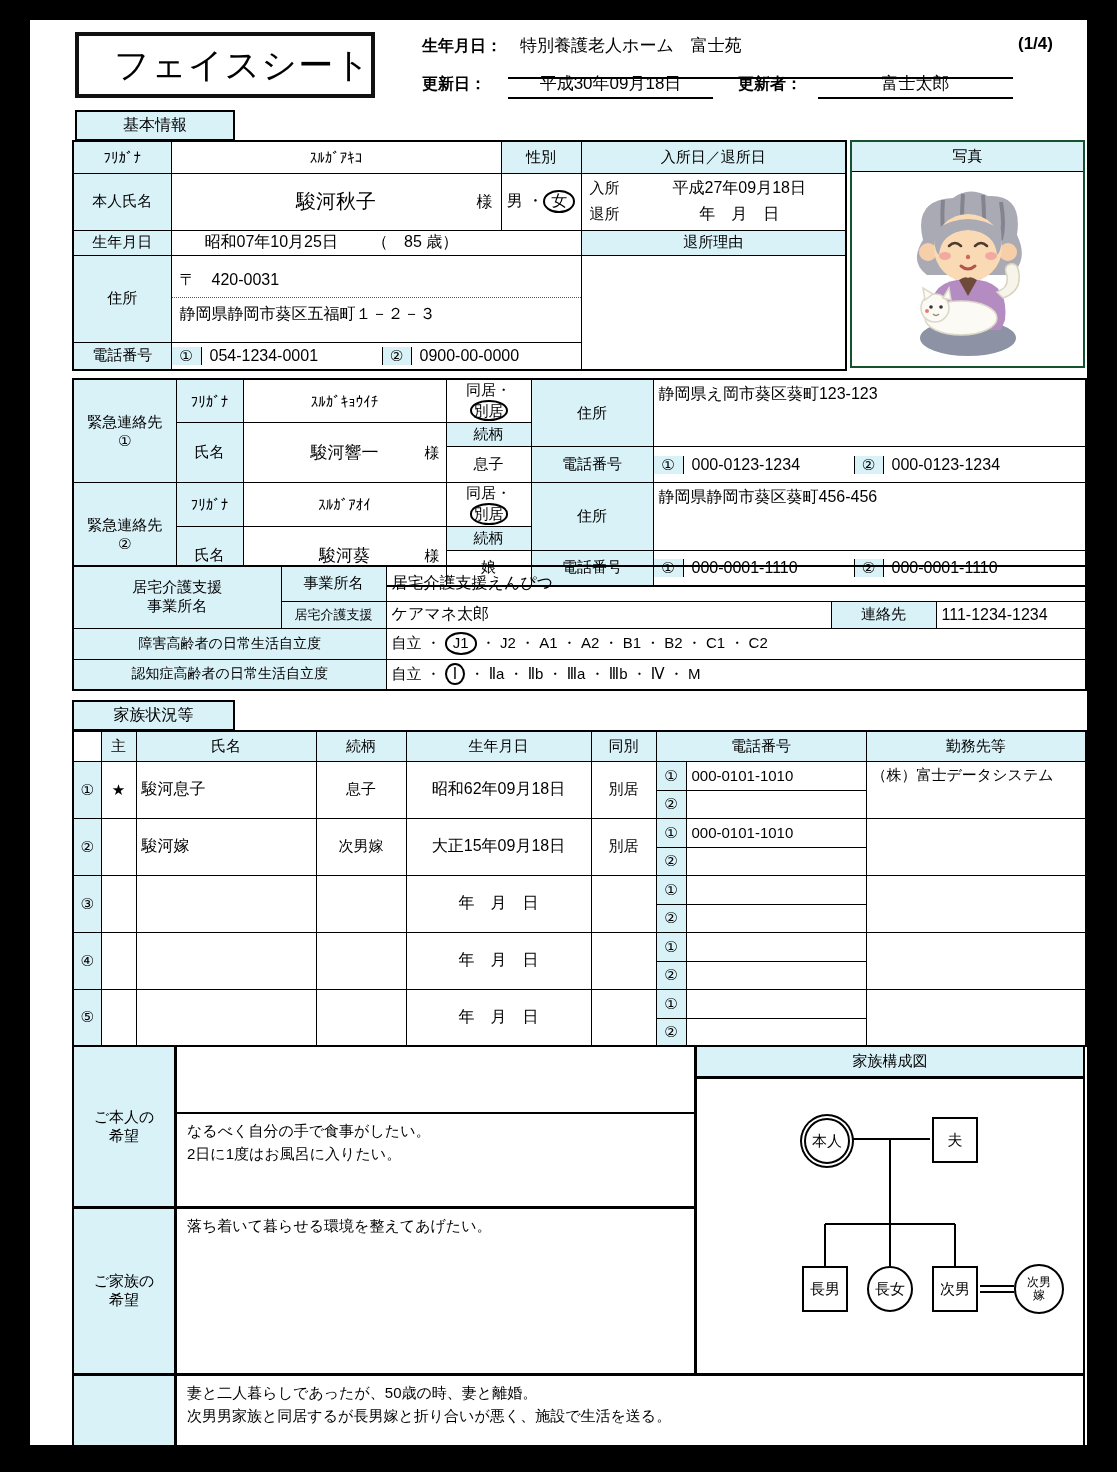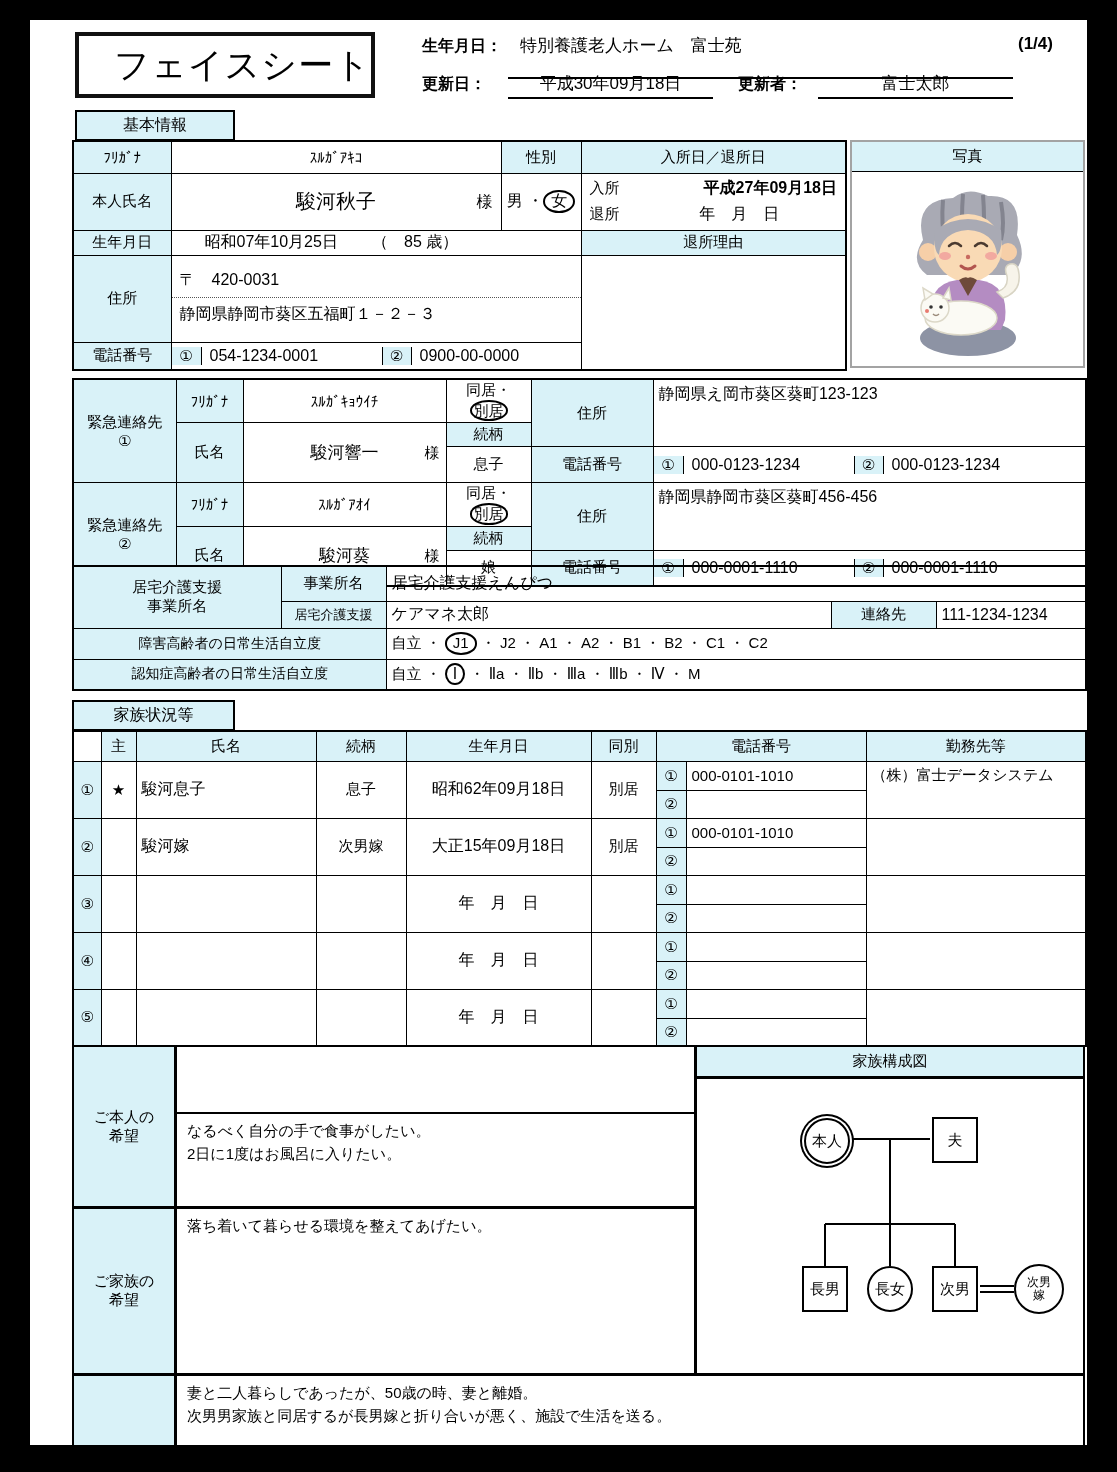--- a/index.html
+++ b/index.html
@@ -66,21 +66,21 @@
         <div class="center" style="font-size:20px;">駿河秋子</div>
         <span style="position:absolute;right:8px;top:50%;transform:translateY(-50%);font-size:16px;">様</span>
       </td>
       <td class="center" style="font-size:16px;">
         <span>男</span>
         <span>・</span><span class="circ">女</span>
       </td>
       <td style="padding:2px 8px;">
         <div style="display:flex;align-items:center;height:26px;">
           <span style="width:52px;">入所</span>
-          <span style="flex:1;text-align:right;font-size:16px;font-weight:bold;">平成27年09月18日</span>
+          <span style="flex:1;text-align:center;font-size:16px;">平成27年09月18日</span>
         </div>
         <div style="display:flex;align-items:center;height:26px;">
           <span style="width:52px;">退所</span>
           <span style="flex:1;text-align:center;font-size:16px;">年　月　日</span>
         </div>
       </td>
     </tr>
     <tr style="height:25px;">
       <td class="hdr">生年月日</td>
       <td colspan="2">
@@ -104,21 +104,21 @@
           <div class="bluebox" style="border-left:none;">①</div>
           <div class="val" style="flex:0 0 180px;">054-1234-0001</div>
           <div class="bluebox">②</div>
           <div class="val">0900-00-0000</div>
         </div>
       </td>
     </tr>
   </tbody>
     </table>
 
-  <div class="abs" style="left:820px;top:120px;width:235px;height:228px;border:2px solid #a3a3a3;">
+  <div class="abs" style="left:820px;top:120px;width:235px;height:228px;border:2px solid #14532d;">
     <div class="hdr" style="height:30px;border-bottom:1px solid #000;display:flex;align-items:center;justify-content:center;font-size:15px;">写真</div>
     <div style="height:196px;display:flex;align-items:center;justify-content:center;">
       <svg width="170" height="180" viewBox="0 0 170 180">
         <ellipse cx="85" cy="158" rx="48" ry="18" fill="#8d93a4"></ellipse>
         <path d="M40 60 Q30 20 70 18 Q85 6 105 16 Q140 14 134 55 Q146 80 128 95 L44 95 Q26 82 40 60 Z" fill="#a9aab4"></path>
         <path d="M60 20 Q58 45 62 60 M80 14 Q78 40 80 58 M100 15 Q102 40 100 58 M118 22 Q122 45 118 60" stroke="#83848f" stroke-width="4" fill="none"></path>
         <circle cx="45" cy="72" r="9" fill="#f6cfa8"></circle>
           <circle cx="125" cy="72" r="9" fill="#f6cfa8"></circle>
         <circle cx="85" cy="68" r="34" fill="#f9dab5"></circle>
         <path d="M52 50 Q85 28 118 50 Q120 70 114 75 Q112 52 85 50 Q58 52 56 75 Q50 70 52 50 Z" fill="#a9aab4"></path>

